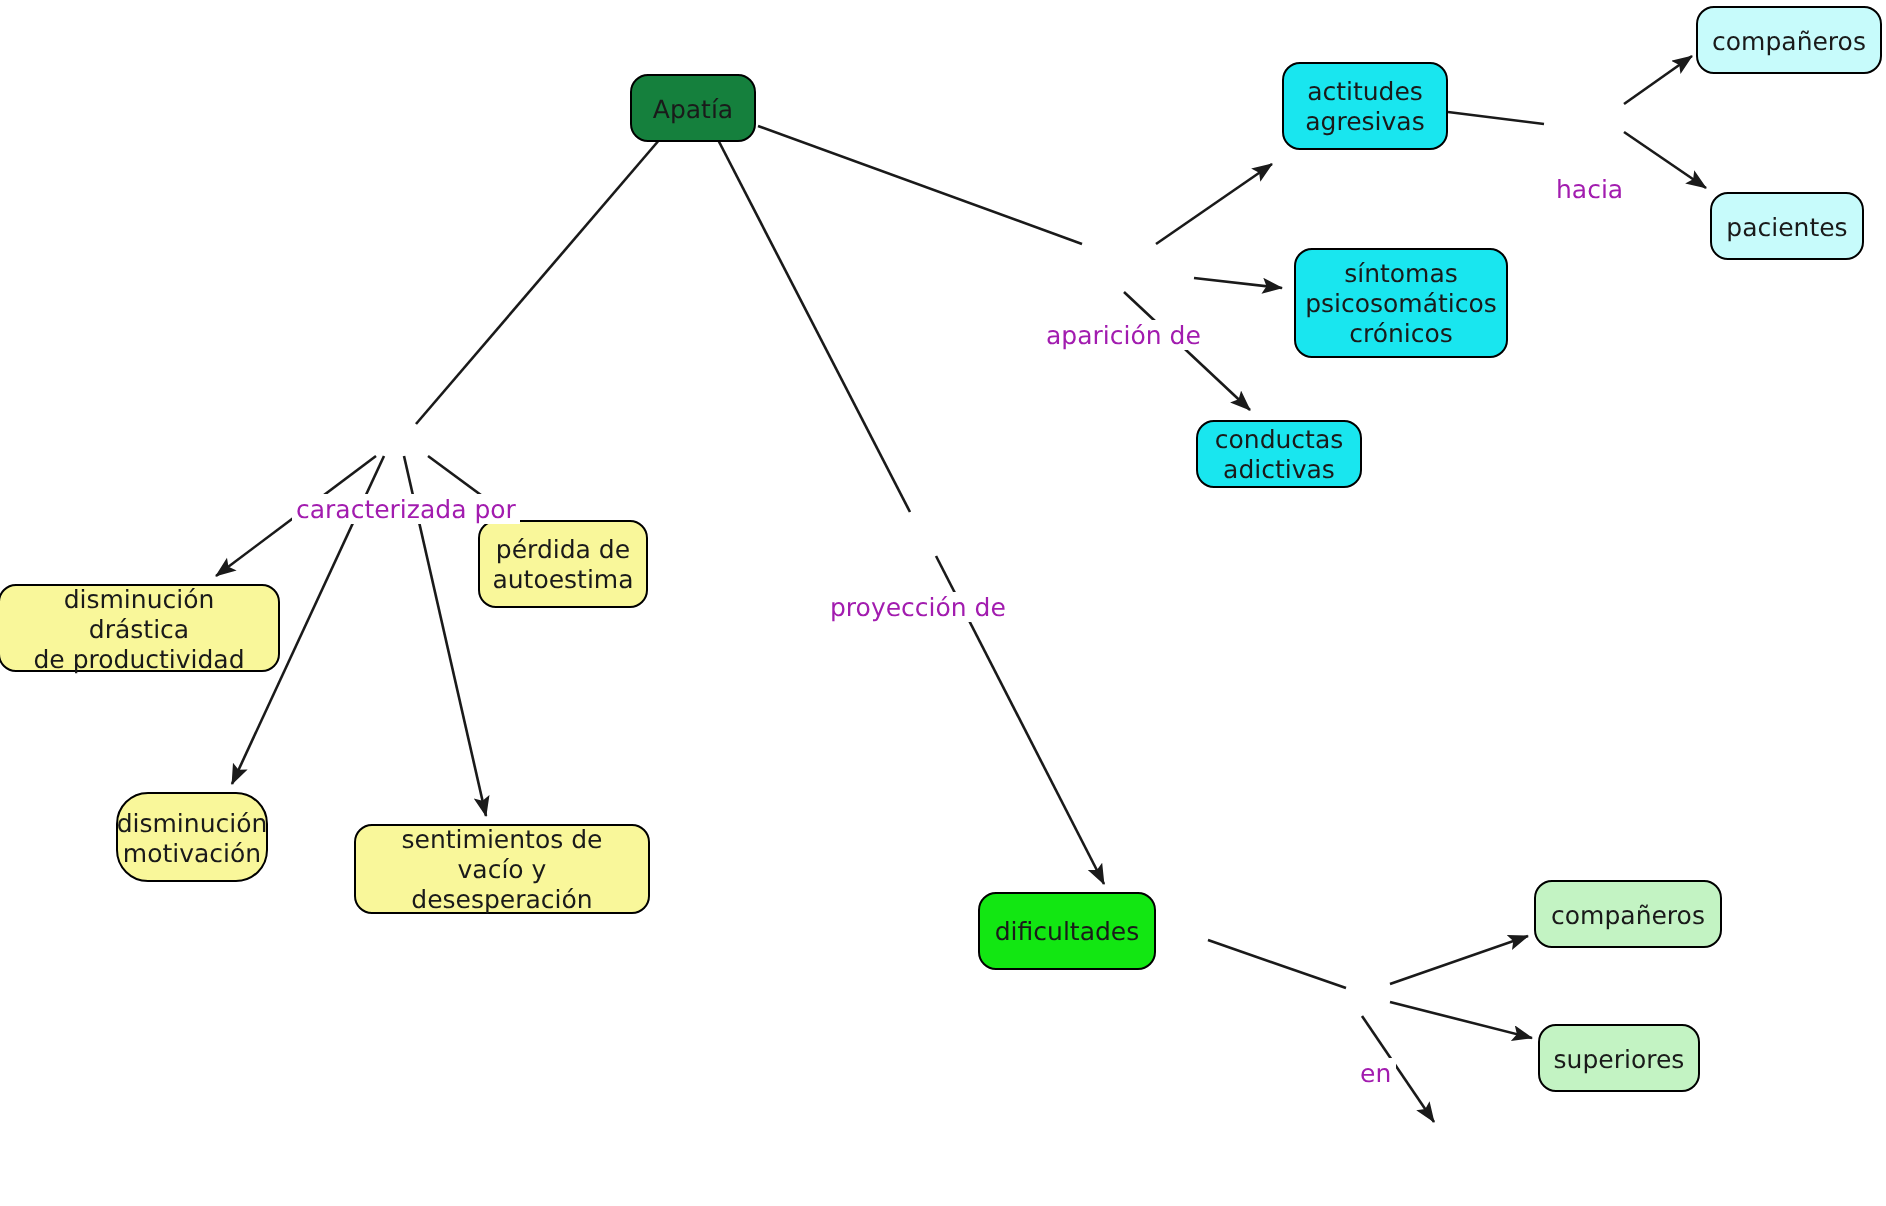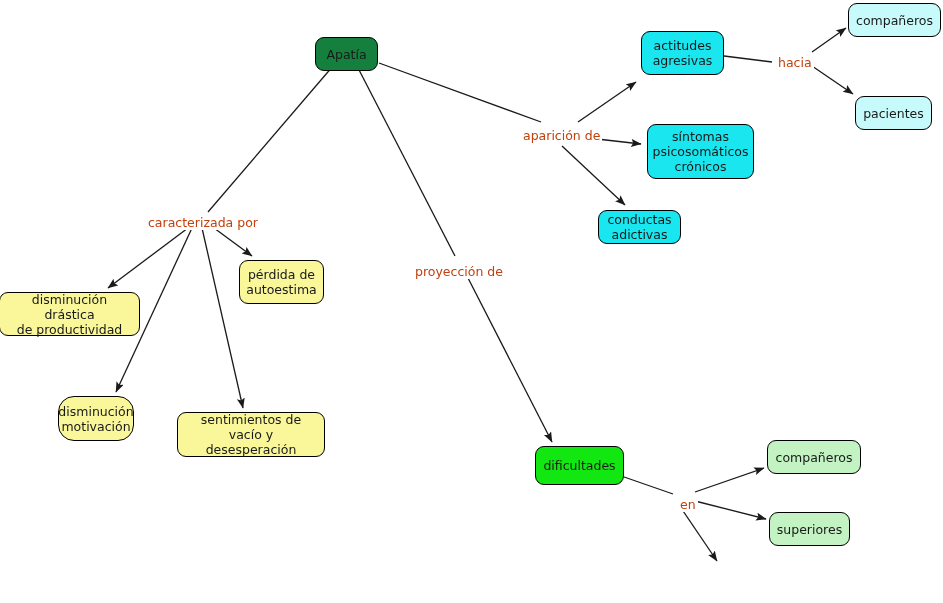--- a/index.html
+++ b/index.html
@@ -36,24 +36,25 @@
     color: #1a1a1a;
     font-size: 12.5px;
     line-height: 15px;
     padding: 16px 6px;
     white-space: pre-line;
   }
   .linklabel {
     position: absolute;
     font-size: 12.5px;
     line-height: 15px;
-    color: #c2410c;
+    color: #a21caf;
     background: #ffffff;
     white-space: nowrap;
     padding: 0 2px;
+    margin-top: 32px;
   }
 </style>
 </head>
 <body>
 
 <div id="canvas">
 
   <svg id="edges" viewBox="0 0 943 603" xmlns="http://www.w3.org/2000/svg">
     <defs>
       <marker id="arrowhead" markerWidth="9" markerHeight="9" refX="7.6" refY="3.1" orient="auto" markerUnits="strokeWidth">
@@ -119,21 +120,21 @@
 
   <div class="node" style="left:-1px; top:292px; width:141px; height:44px; background:#f9f79a;">disminución drástica
 de productividad</div>
 
   <div class="node" style="left:58px; top:396px; width:76px; height:45px; background:#f9f79a;border-radius:16px;">disminución
 motivación</div>
 
   <div class="node" style="left:177px; top:412px; width:148px; height:45px; background:#f9f79a;">sentimientos de
 vacío y desesperación</div>
 
-  <div class="node" style="left:535px; top:446px; width:89px; height:39px; background:#12e712;">dificultades</div>
+  <div class="node" style="left:489px; top:446px; width:89px; height:39px; background:#12e712;">dificultades</div>
 
   <div class="node" style="left:767px; top:440px; width:94px; height:28px; background:#c3f3c3;">compañeros</div>
 
   <div class="node" style="left:769px; top:512px; width:81px; height:28px; background:#c3f3c3;">superiores</div>
 
 
   <div class="linklabel" style="left:146px; top:215px;">caracterizada por</div>
   <div class="linklabel" style="left:521px; top:128px;">aparición de</div>
   <div class="linklabel" style="left:413px; top:264px;">proyección de</div>
   <div class="linklabel" style="left:776px; top:55px;">hacia</div>

